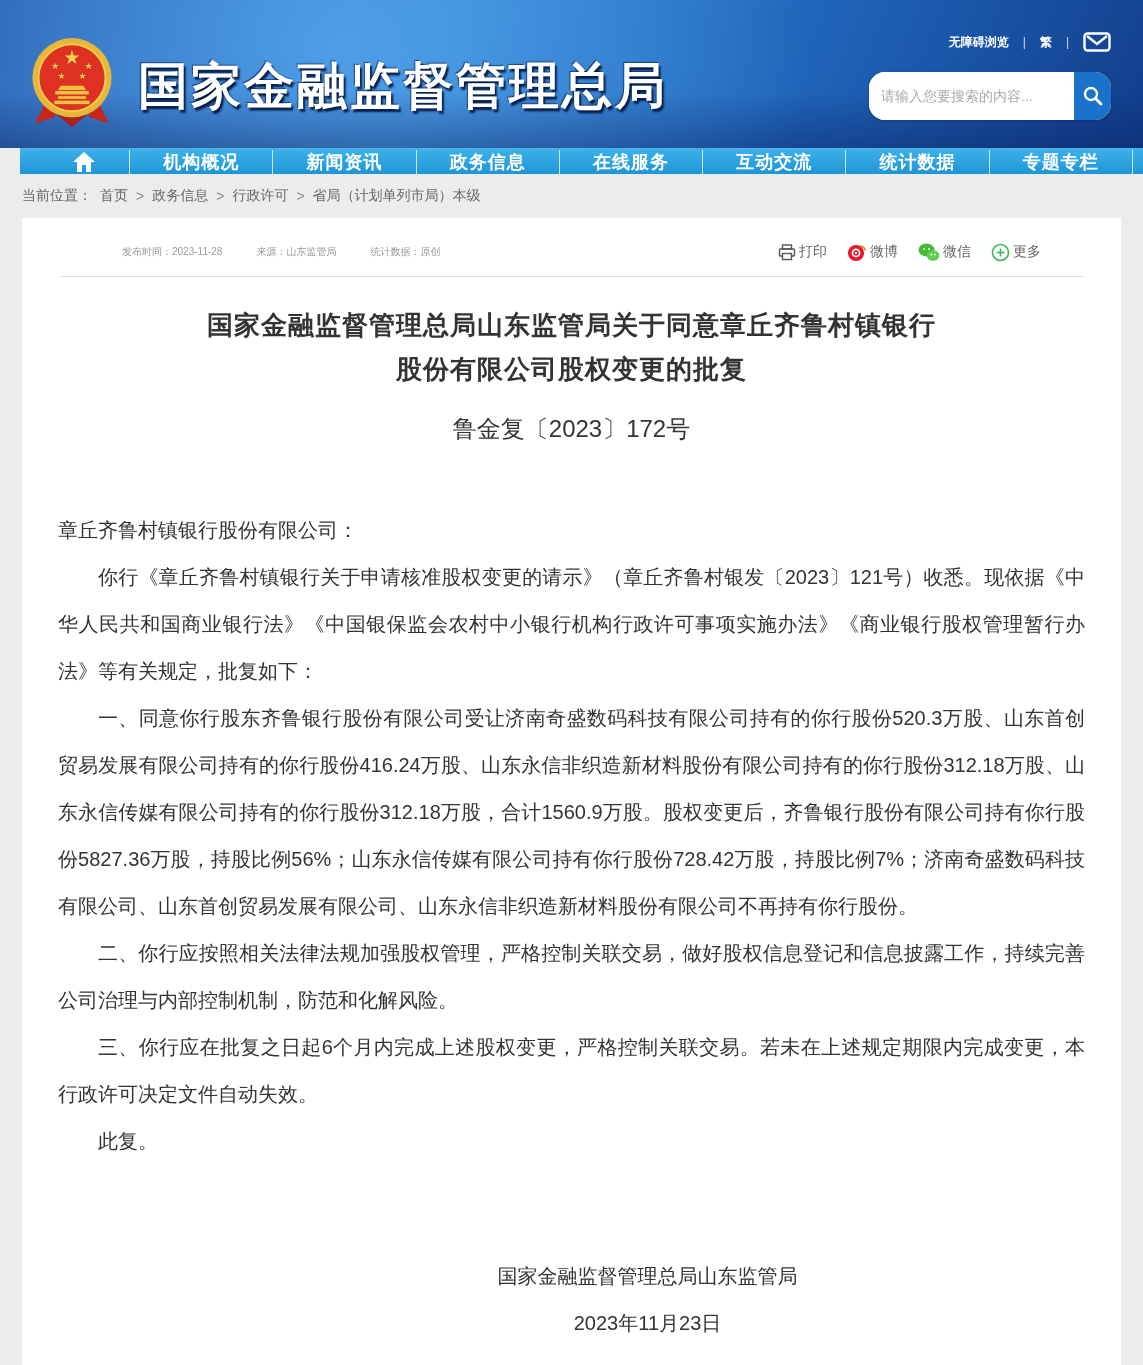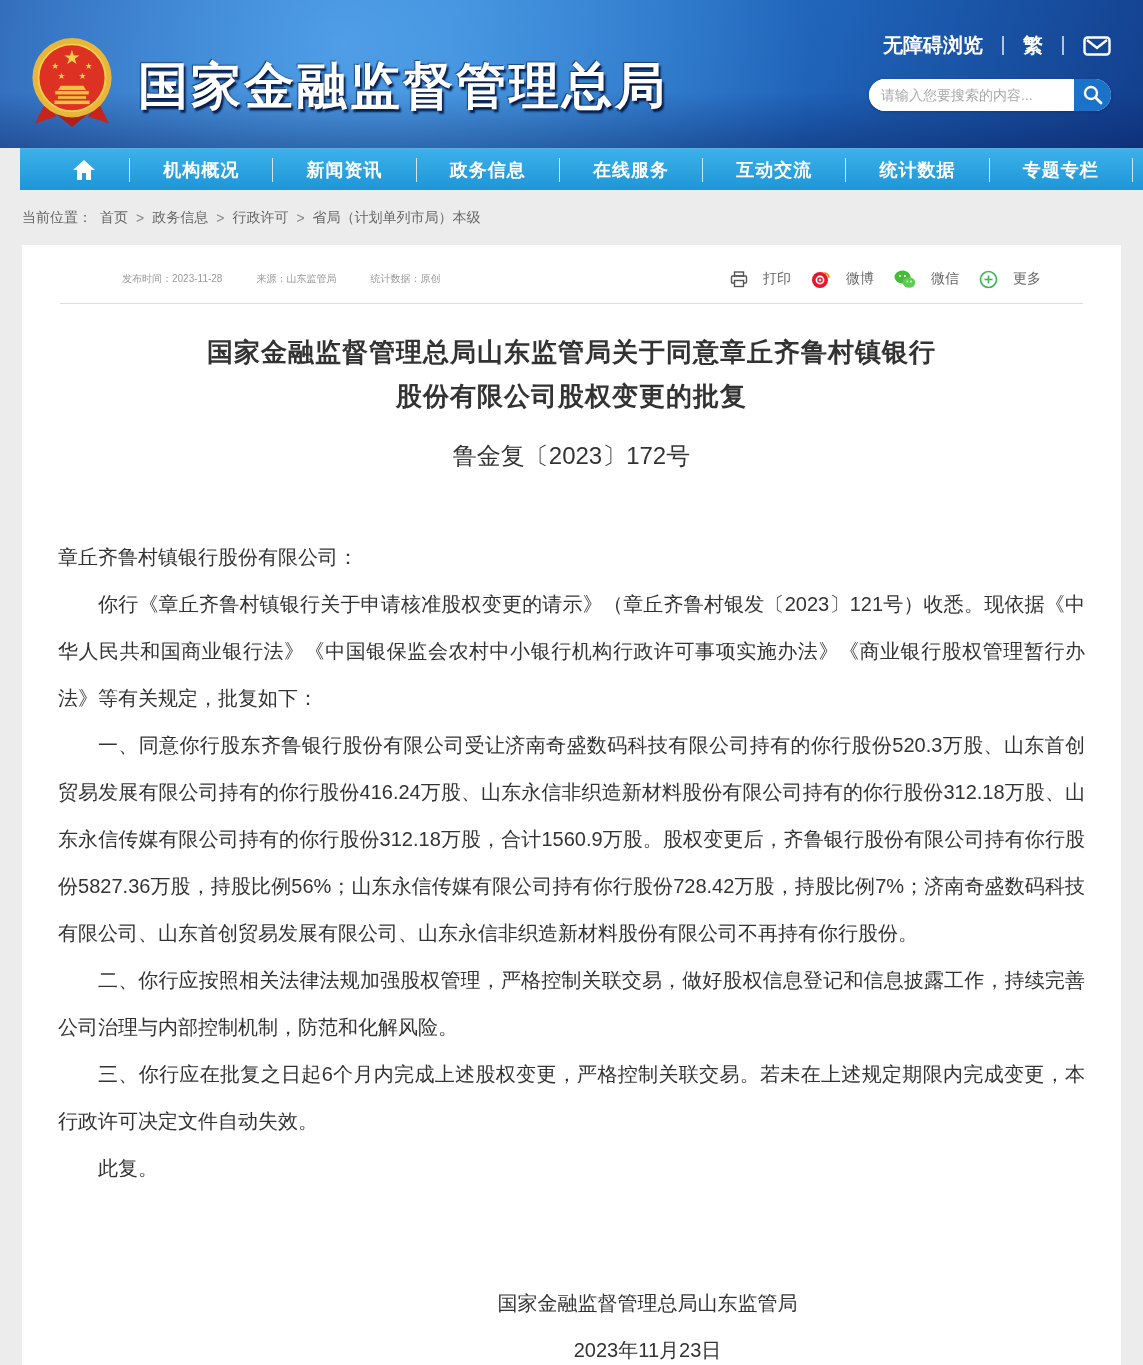--- a/index.html
+++ b/index.html
@@ -18,64 +18,64 @@
   }
   .header-inner { display:flex; justify-content:space-between; height:100%; padding:18px 18px 0 28px; }
   .brand { display:flex; align-items:center; gap:22px; }
   .emblem { width:88px; height:96px; flex:0 0 auto; }
   .site-title {
     color:#fff; font-size:50px; font-weight:bold; letter-spacing:3px;
     text-shadow:2px 3px 2px rgba(0,18,60,.9), -1px -1px 1px rgba(0,18,60,.6);
     margin-top:6px;
   }
   .header-right { display:flex; flex-direction:column; align-items:flex-end; gap:20px; padding-top:14px; }
-  .utility { display:flex; align-items:center; gap:14px; color:#fff; font-size:20px; font-weight:bold; padding-right:14px;font-family:Liberation Mono, monospace; }
+  .utility { display:flex; align-items:center; gap:14px; color:#fff; font-size:12px; font-weight:bold; padding-right:14px; }
   .utility a { color:#fff; text-decoration:none; cursor:pointer; }
   .utility .sep { opacity:.8; font-weight:normal; }
   .mail-link { display:flex; align-items:center; }
   .searchbar {
-    display:flex; width:242px; height:32px; border-radius:16px; overflow:hidden;
+    display:flex; width:242px; height:48px; border-radius:16px; overflow:hidden;
     background:#fff; margin-right:14px; box-shadow:0 1px 3px rgba(0,20,60,.3);
   }
   .searchbar input {
     flex:1; border:none; outline:none; padding:0 12px; font-size:14px; color:#333;
     font-family:"Liberation Sans","DejaVu Sans",sans-serif;
   }
   .searchbar input::placeholder { color:#aaa; }
   .search-btn {
     width:48px; border:none; background:#1a73c8; cursor:pointer;
     display:flex; align-items:center; justify-content:center;
   }
   
   .main-nav {
-    height:42px; background:linear-gradient(180deg,#3cb1ea,#1e95d6);
+    height:26px; background:linear-gradient(180deg,#3cb1ea,#1e95d6);
     display:flex; align-items:center; justify-content:space-between;
     padding:0 10px 0 52px; border-top:1px solid rgba(255,255,255,.25);margin-left:20px;
   }
   .main-nav a {
     color:#fff; text-decoration:none; font-size:18px; font-weight:bold;
     letter-spacing:1px; cursor:pointer; display:flex; align-items:center;
   }
   .nav-divider { width:1px; height:24px; background:rgba(255,255,255,.75); }
   
   .breadcrumb {
-    height:55px; background:#ececec; display:flex; align-items:center;
+    height:44px; background:#ececec; display:flex; align-items:center;
     padding-left:22px; font-size:14px; color:#666; gap:8px;
   }
   .breadcrumb a { color:#666; text-decoration:none; cursor:pointer; }
   .breadcrumb .crumb-sep { color:#888; }
   
   .content {
     width:1099px; margin:0 auto; background:#fff; min-height:1137px; padding:24px 36px 40px;
   }
   .meta-row { display:flex; justify-content:space-between; align-items:center; padding:0 44px 0 64px; }
   .meta-left { display:flex; gap:34px; font-size:10px; color:#999; }
   .meta-left .pair span { color:#999; }
   .share-row { display:flex; align-items:center; gap:20px; font-size:14px; color:#666; }
-  .share-row a { display:flex; align-items:center; gap:15px; color:#666; text-decoration:none; cursor:pointer; }
+  .share-row a { display:flex; align-items:center; gap:3px; color:#666; text-decoration:none; cursor:pointer; }
   .meta-hr { border:none; border-top:1px solid #ddd; margin:14px 2px 0; }
   .doc-title {
     text-align:center; font-size:26px; font-weight:bold; color:#333;
     letter-spacing:1px; line-height:44px; margin-top:26px;
   }
   .doc-number { text-align:center; font-size:24px; color:#333; margin-top:22px; }
   .doc-body { margin-top:62px; font-size:20px; line-height:47px; color:#333; text-align:justify; }
   .doc-body p { margin:0; }
   .doc-body p.indent { text-indent:2em; }
   .signature { margin-top:88px; text-align:center; font-size:20px; line-height:47px; color:#333; position:relative; left:76px; }

